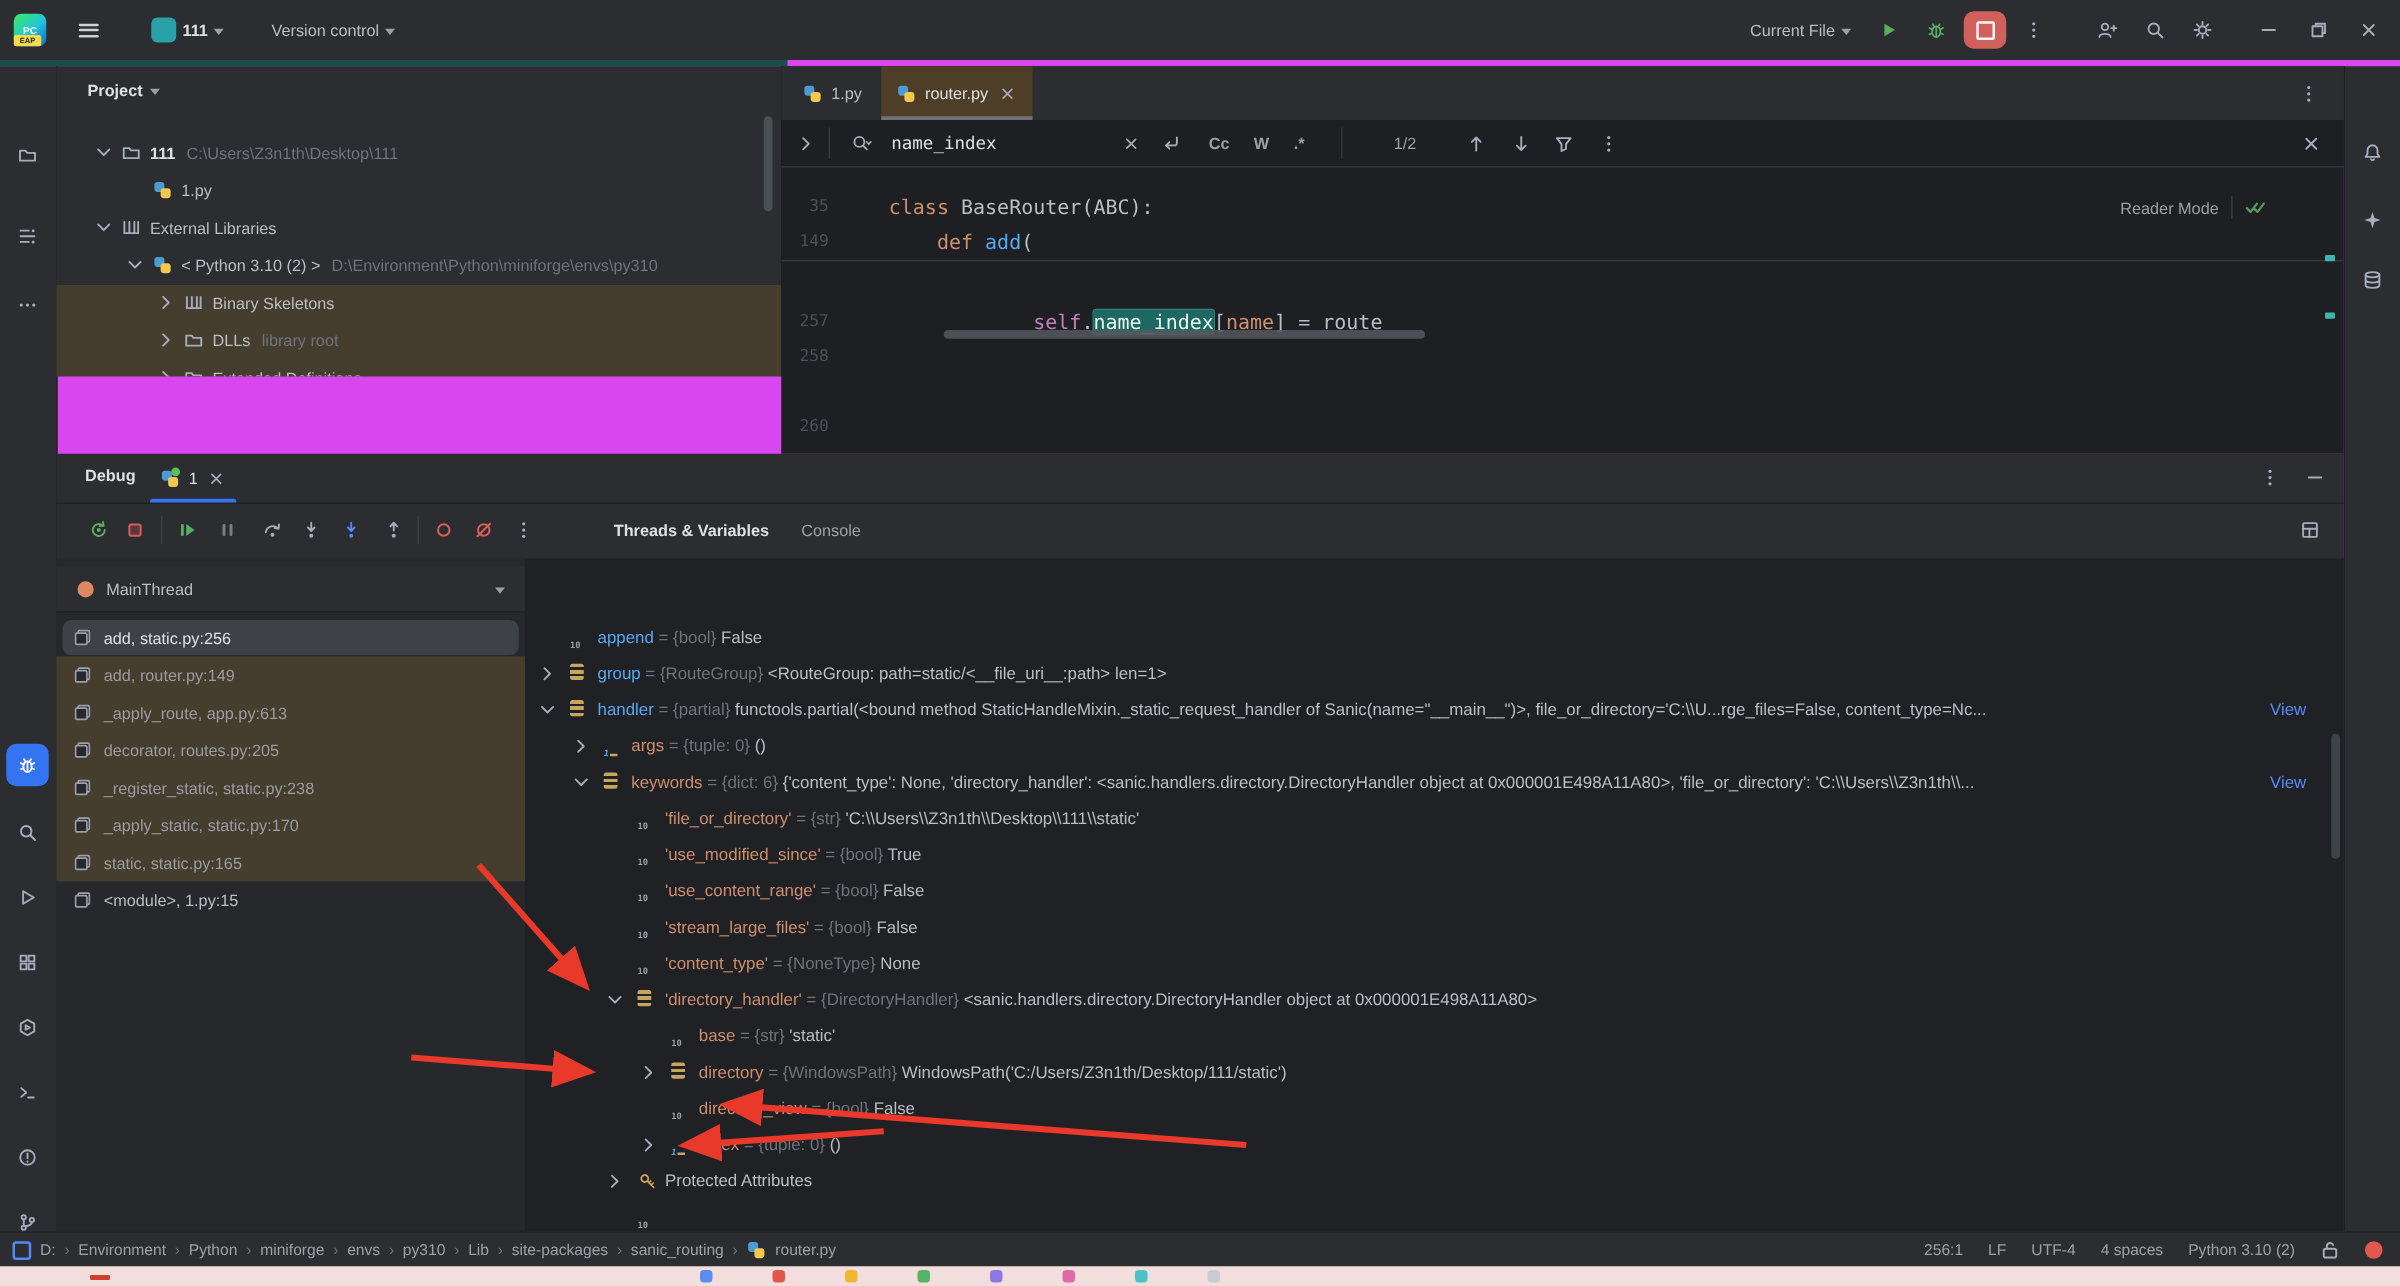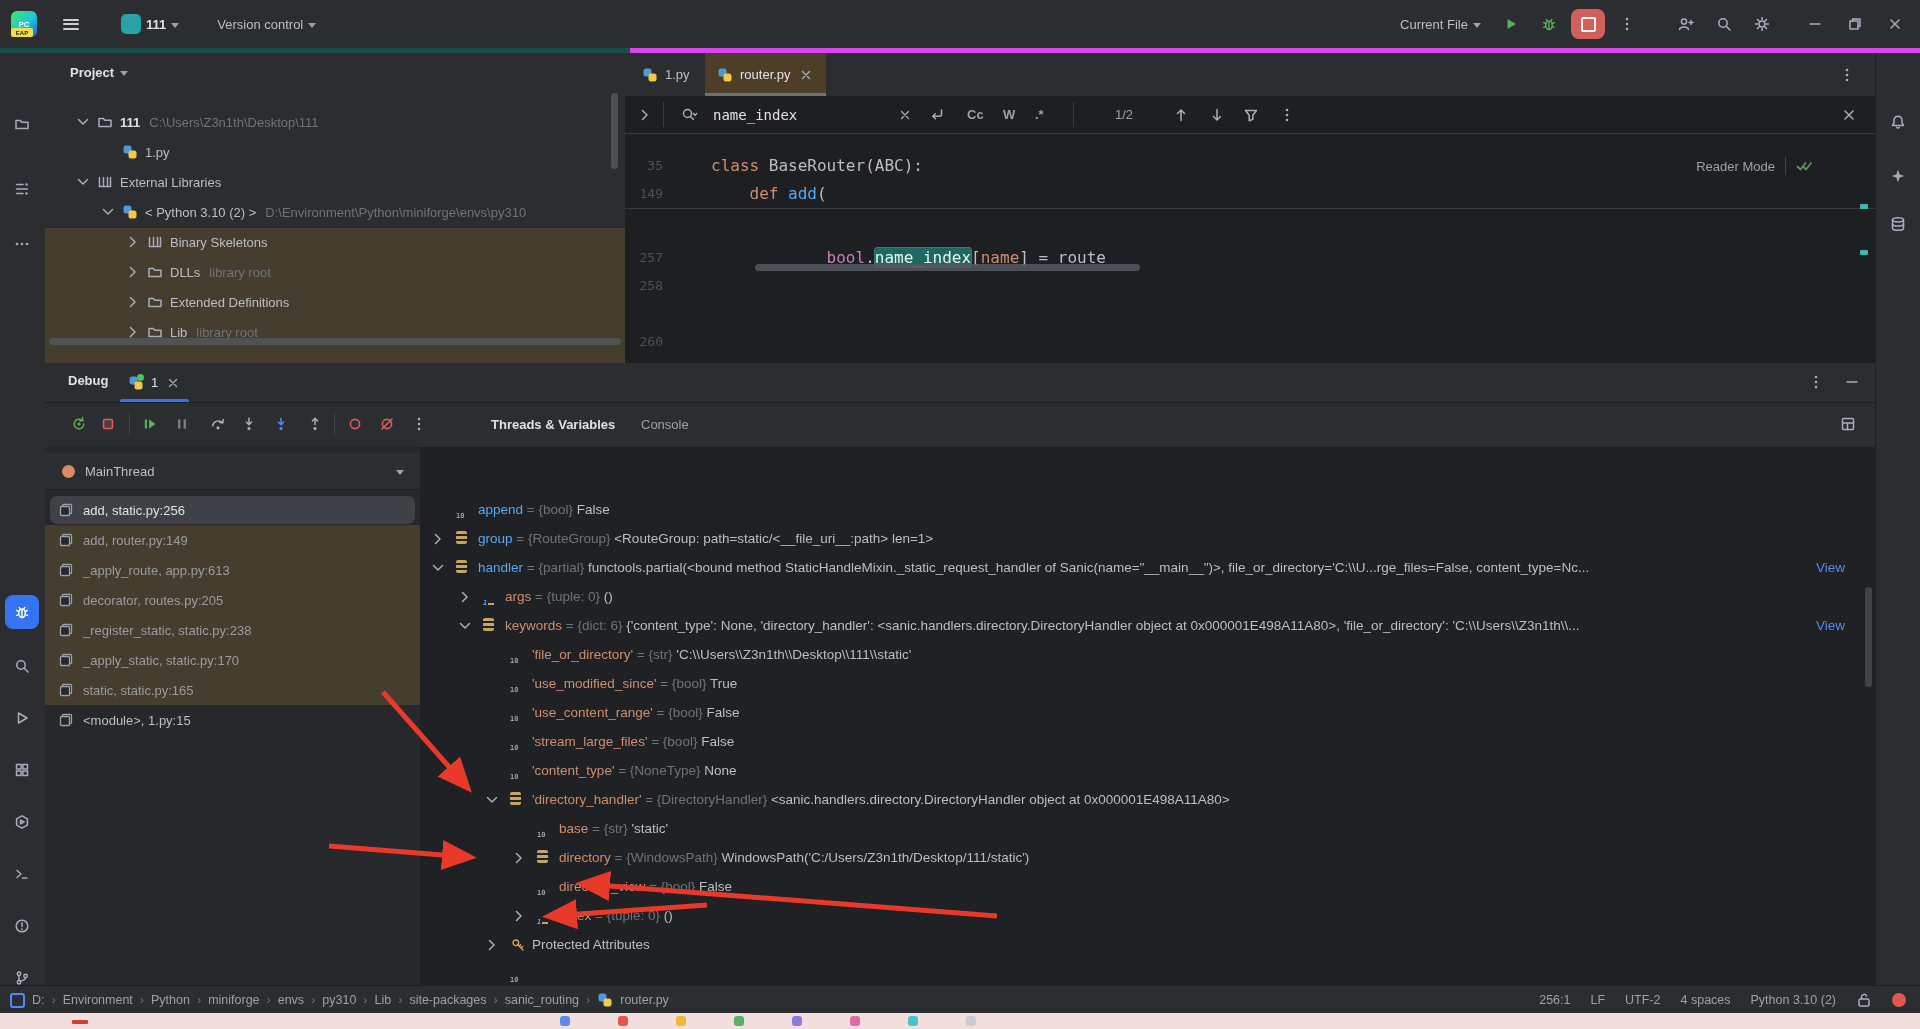--- a/index.html
+++ b/index.html
@@ -22,21 +22,21 @@
   #stop-btn{width:34px;height:30px;border-radius:8px;background:#D0605C;display:flex;align-items:center;justify-content:center;}
   #stop-btn i{display:block;width:11px;height:11px;border:2px solid #F6F6F6;border-radius:2px;}
   .win-btn{width:34px;height:32px;display:flex;align-items:center;justify-content:center;color:#CED0D6;}
   #top-accent{left:0;top:48px;width:630px;height:5px;background:#1A4E4A;}
   
   #left-bar{left:0;top:53px;width:45px;height:932px;background:#2B2D30;border-right:1px solid #1E1F22;}
   #right-bar{left:1875px;top:53px;width:45px;height:932px;background:#2B2D30;border-left:1px solid #1E1F22;}
   .tool-btn{position:absolute;left:5px;width:34px;height:34px;border-radius:8px;display:flex;align-items:center;justify-content:center;}
   .tool-btn.active{background:#3574F0;}
   
-  #project-panel{left:45px;top:53px;width:580px;height:310px;background:#2B2D30;border-right:1px solid #1E1F22;overflow:hidden;}
+  #project-panel{left:45px;top:53px;width:580px;height:248px;background:#2B2D30;border-right:1px solid #1E1F22;overflow:hidden;}
   #project-header{position:absolute;left:25px;top:12px;display:flex;align-items:center;gap:6px;font-weight:700;color:#DFE1E5;}
   #lib-block{position:absolute;left:0;top:175px;width:580px;height:135px;background:#453E2F;}
   .tree-row{position:absolute;height:28px;display:flex;align-items:center;white-space:nowrap;width:580px;}
   .tree-row .nm{color:#BCBEC4;margin-left:7px;}
   .tree-row .nm.bold{font-weight:700;color:#DFE1E5;}
   .tree-row .path{color:#6F737A;margin-left:9px;}
   
   #editor-col{left:625px;top:53px;width:1250px;height:310px;background:#1E1F22;}
   #tab-bar{position:absolute;left:0;top:0;width:1250px;height:43px;background:#2B2D30;border-bottom:1px solid #1E1F22;}
   .ed-tab{position:absolute;top:0;height:43px;display:flex;align-items:center;gap:7px;padding:0 12px;color:#BCBEC4;}
@@ -603,21 +603,21 @@
           <div class="lnum">35</div>
           <div class="ltext"><span class="tk-kw">class </span><span class="tk-pl">BaseRouter(ABC):</span></div>
         </div>
         <div class="code-row" style="top: 46px;">
           <div class="lnum">149</div>
           <div class="ltext"><span class="tk-pl">    </span><span class="tk-kw">def </span><span class="tk-fn">add</span><span class="tk-pl">(</span></div>
         </div>
         <div class="fold-sep" style="top: 74px;"></div>
         <div class="code-row" style="top: 110px;">
           <div class="lnum">257</div>
-          <div class="ltext"><span class="tk-pl">            </span><span class="tk-self">bool</span><span class="tk-pl">.</span><span class="tk-match">name_index</span><span class="tk-pl">[</span><span class="tk-kw">name</span><span class="tk-pl">] = route</span></div>
+          <div class="ltext"><span class="tk-pl">            </span><span class="tk-self">self</span><span class="tk-pl">.</span><span class="tk-match">name_index</span><span class="tk-pl">[</span><span class="tk-kw">name</span><span class="tk-pl">] = route</span></div>
         </div>
         <div class="code-row" style="top: 138px;">
           <div class="lnum">258</div>
           <div class="ltext"></div>
         </div>
         <div class="code-row" style="top: 194px;">
           <div class="lnum">260</div>
           <div class="ltext"></div>
         </div>
       </div>
@@ -1065,21 +1065,21 @@
           <svg width="16" height="16" viewBox="0 0 16 16" fill="none">
             <rect x="1.5" y="1.5" width="8" height="8" rx="2.5" fill="#4E9BD4"></rect>
             <rect x="6.5" y="6.5" width="8" height="8" rx="2.5" fill="#F2C94C"></rect>
           </svg>
         </span>
         <span>router.py</span>
       </div>
     <div id="status-right">
       <span>256:1</span>
       <span>LF</span>
-      <span>UTF-2</span>
+      <span>UTF-4</span>
       <span>4 spaces</span>
       <span>Python 3.10 (2)</span>
       <span class="ic" id="i-lock">
           <svg width="16" height="16" viewBox="0 0 16 16" fill="none">
             <rect x="3" y="7" width="10" height="7" rx="1.5" stroke="#A8ADBD" stroke-width="1.5" stroke-linecap="round" stroke-linejoin="round" fill="none"></rect>
             <path d="M5.5 7V4.8A2.6 2.6 0 0 1 10.5 4" stroke="#A8ADBD" stroke-width="1.5" stroke-linecap="round" stroke-linejoin="round" fill="none"></path>
           </svg>
         </span>
       <span id="red-badge"></span>
     </div>

